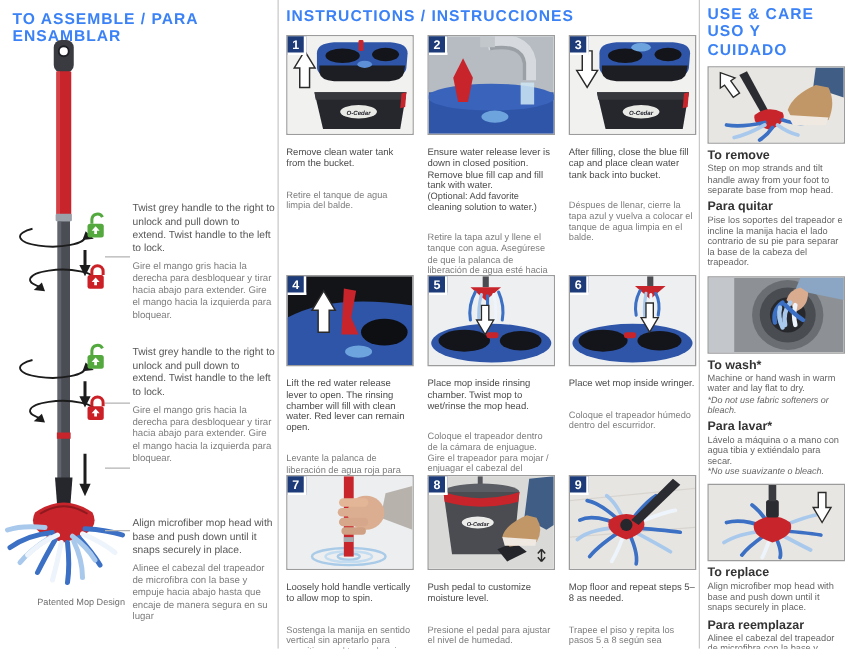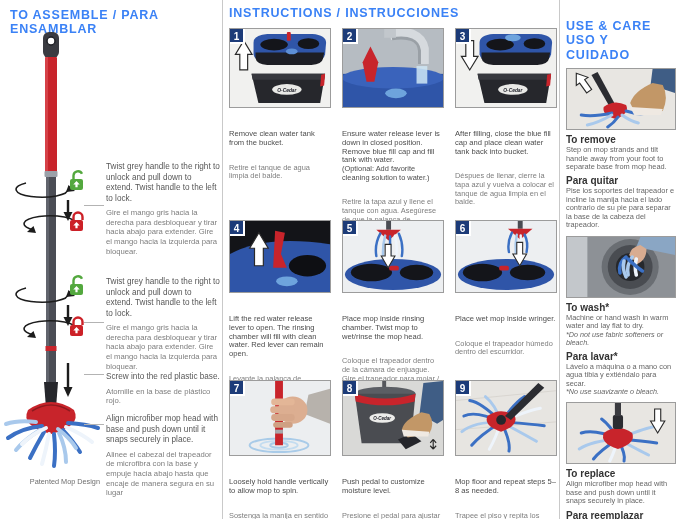--- a/index.html
+++ b/index.html
@@ -3,21 +3,21 @@
 <meta charset="utf-8">
 <style>
   *{margin:0;padding:0;box-sizing:border-box}
   html,body{width:679px;height:519px;background:#fff;overflow:hidden;
     font-family:"Liberation Sans",sans-serif;color:#4f4f4f;position:relative}
   .sec-title{font-size:12.5px;font-weight:600;letter-spacing:.8px;color:#3b82f6;line-height:1.15}
 
   
   #panel-assemble{position:absolute;left:0;top:0;width:222px;height:519px}
   #panel-instructions{position:absolute;left:229px;top:0;width:329px;height:519px}
-  #panel-usecare{position:absolute;left:566px;top:15px;width:110px;height:377px}
+  #panel-usecare{position:absolute;left:566px;top:0;width:110px;height:377px}
   .vdivider{position:absolute;top:0;width:1px;height:519px;background:#c9c9c9}
 
   
   #panel-assemble .sec-title{position:absolute;left:10px;top:8px}
   #mop-illustration{position:absolute;left:2px;top:30px}
   .as-step{position:absolute;left:106px;width:114px}
   .as-en{font-size:8.2px;line-height:1.28;color:#575757}
   .as-es{font-size:7.7px;line-height:1.26;color:#7d7d7d;margin-top:4px}
   .leader{position:absolute;left:84px;width:20px;height:1px;background:#b3b3b3}
   #patented-caption{position:absolute;left:0;top:477px;width:100px;text-align:right;
@@ -27,21 +27,21 @@
   #panel-instructions .sec-title{position:absolute;left:0;top:6px}
   .grid-row{position:absolute;left:0;display:flex;gap:11px}
   #row-1{top:28px}#row-2{top:220px}#row-3{top:380px}
   .cell{width:102px}
   .img-frame{position:relative;width:102px;border:1px solid #9c9c9c;background:#fff}
   .h80{height:80px}.h73{height:73px}.h76{height:76px}
   .img-frame svg{display:block;width:100%;height:100%}
   .badge{position:absolute;left:0;top:0;width:15px;height:15px;background:#1c3b78;
     color:#fff;font-size:10px;font-weight:bold;text-align:center;line-height:15px;
     border-right:2px solid #fff;border-bottom:2px solid #fff}
-  .cap-en{font-size:7.6px;line-height:1.16;color:#4c4c4c;margin-top:22px}
+  .cap-en{font-size:7.6px;line-height:1.16;color:#4c4c4c;margin-top:10px}
   .cap-note{font-size:7.4px;line-height:1.16;color:#4c4c4c;}
   .cap-es{font-size:7.4px;line-height:1.16;color:#7d7d7d;margin-top:16px}
 
   
   #panel-usecare .sec-title{margin-top:4px}
   .uc-fig{position:relative;width:110px;height:62px;border:1px solid #9c9c9c;margin-top:6px;background:#fff}
   .uc-fig svg{display:block;width:100%;height:100%}
   .uc-head{font-size:10px;font-weight:bold;color:#333;margin-top:4px;line-height:1.1}
   .uc-body{font-size:7.4px;line-height:1.14;color:#666;margin-top:1px}
   .uc-note{font-size:7.2px;line-height:1.14;color:#666;font-style:italic}
@@ -152,24 +152,20 @@
   <div class="leader" style="top:374px"></div>
   <div class="leader" style="top:424px"></div>
 
   <div class="as-step" style="top:162px">
     <p class="as-en">Twist grey handle to the right to unlock and pull down to extend. Twist handle to the left to lock.</p>
     <p class="as-es">Gire el mango gris hacia la derecha para desbloquear y tirar hacia abajo para extender. Gire el mango hacia la izquierda para bloquear.</p>
   </div>
   <div class="as-step" style="top:277px">
     <p class="as-en">Twist grey handle to the right to unlock and pull down to extend. Twist handle to the left to lock.</p>
     <p class="as-es">Gire el mango gris hacia la derecha para desbloquear y tirar hacia abajo para extender. Gire el mango hacia la izquierda para bloquear.</p>
-  </div>
-  <div class="as-step" style="top:372px">
-    <p class="as-en">Screw into the red plastic base.</p>
-    <p class="as-es">Atornille en la base de plástico rojo.</p>
   </div>
   <div class="as-step" style="top:414px">
     <p class="as-en">Align microfiber mop head with base and push down until it snaps securely in place.</p>
     <p class="as-es">Alinee el cabezal del trapeador de microfibra con la base y empuje hacia abajo hasta que encaje de manera segura en su lugar</p>
   </div>
 
   <p id="patented-caption">Patented Mop Design</p>
 </section>
 
 <div class="vdivider" style="left:222px"></div>

